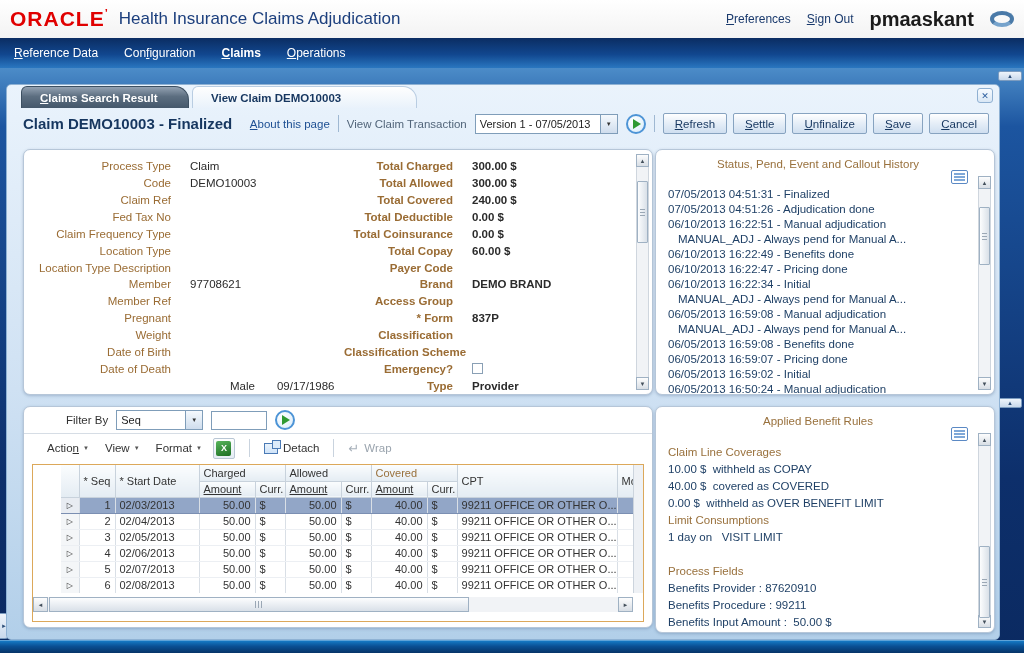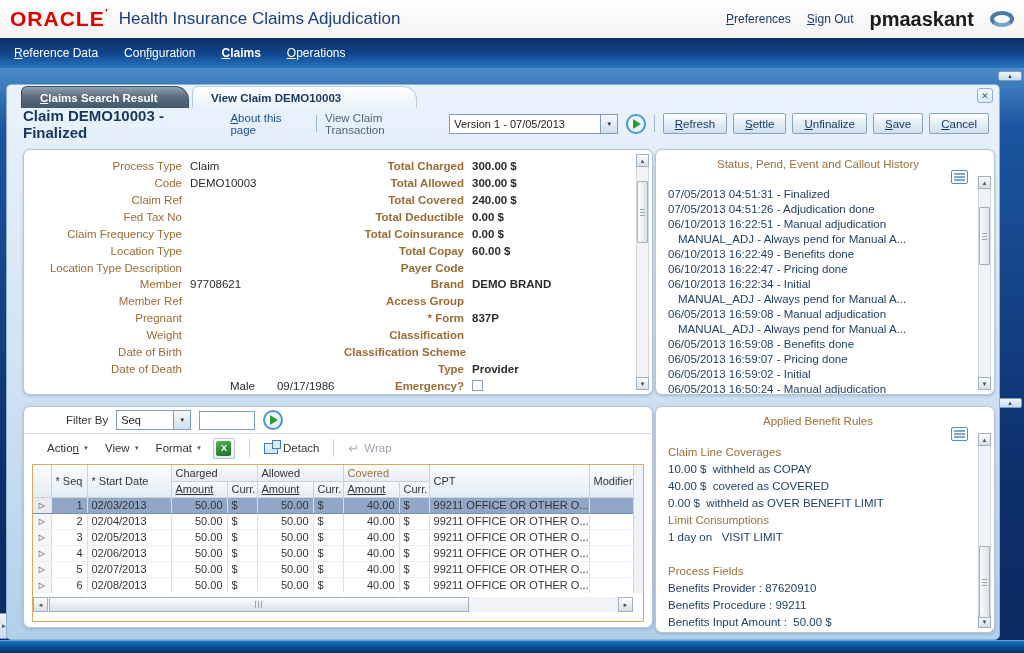--- a/index.html
+++ b/index.html
@@ -91,21 +91,21 @@
   .p-bl { left:16px; top:321px; width:630px; height:222px; }
   .p-br { left:648px; top:321px; width:340px; height:227px; }
 
   
   .form-body { position:absolute; left:0; top:0; right:20px; bottom:0; padding-top:8px;
     overflow:hidden; display:flex; }
   .form-col { display:flex; flex-direction:column; }
   .form-col.left { width:320px; }
   .form-col.right { flex:1;font-weight:bold; }
   .form-row { height:17px; display:flex; align-items:center; }
-  .f-label { text-align:right; color:#9a6c34; padding-right:8px; white-space:nowrap; }
+  .f-label { text-align:right; color:#9a6c34; padding-right:19px; white-space:nowrap; }
   .form-col.left  .f-label { width:166px; }
   .form-col.right .f-label { width:128px; }
   .f-value { color:#2b2b2b; white-space:nowrap; }
   .gender-val { margin-left:40px; }
   .dob-val { margin-left:22px; }
   .checkbox { width:11px; height:11px; border:1px solid #8aa0b5; background:#fff; }
 
   
   .sb { position:absolute; right:3px; top:4px; bottom:4px; width:13px; display:flex;
     flex-direction:column; }
@@ -158,21 +158,21 @@
   .detach-icon::after { content:""; position:absolute; top:-4px; right:-4px; width:7px;
     height:7px; background:#dcebfa; border:1px solid #4a7ab5; }
   .tsep { width:1px; height:18px; background:#c9d3de; margin:0 8px; }
   .wrap-btn { display:flex; align-items:center; gap:5px; color:#9aa4ae; cursor:default; }
   .wrap-glyph { font-size:13px; color:#a7b0ba; }
 
   
   .table-region { position:absolute; left:8px; right:8px; top:57px; height:158px;
     border:1px solid #dca85a; background:#fff; }
   .table-scroll { position:absolute; left:0; top:0; right:10px; height:128px; overflow:hidden; }
-  table.lines { border-collapse:collapse; table-layout:fixed; width:600px; font-size:11px; }
+  table.lines { border-collapse:collapse; table-layout:fixed; width:600px; font-size:11px;margin-left:28px; }
   .c-arrow{width:18px}.c-seq{width:36px}.c-date{width:84px}.c-amt{width:56px}
   .c-cur{width:30px}.c-cpt{width:160px}.c-mod{width:44px}
   table.lines th { font-weight:normal; color:#333;
     background:linear-gradient(#fbfdfe,#e4ecf3); border-right:1px solid #c8d2dc;
     border-bottom:1px solid #c8d2dc; height:16px; padding:0 4px; white-space:nowrap;
     overflow:hidden; text-align:left; }
   th.grp { text-align:center; }
   th.grp.accent { color:#99713d; }
   th.sub-amt { text-align:right;text-decoration:underline; }
   table.lines td { height:16px; border-right:1px solid #d9dfe6; border-bottom:1px solid #eceff3;
@@ -246,21 +246,21 @@
         </div>
     </div>
 
     <div class="page-header">
       <span class="ph-title">Claim DEMO10003 - Finalized</span>
       <div class="ph-controls">
         <span class="link"><u>A</u>bout this page</span>
         <span class="vsep"></span>
         <span class="trans-label">View Claim Transaction</span>
         <span class="select-box">
-          <span class="select-text" style="width:152px;">Version 1 - 07/05/2013</span>
+          <span class="select-text" style="width:126px;">Version 1 - 07/05/2013</span>
           <span class="select-btn">
               <span>▼</span>
             </span>
         </span>
         <span class="go-btn">
             <span class="play-shape"></span>
           </span>
         <span class="vsep"></span>
         <div id="hdr-buttons" style="display:flex;align-items:center;gap:6px;">
             <button class="btn"><u>R</u>efresh</button>
@@ -376,26 +376,26 @@
             </div>
             <div class="form-row">
               <span class="f-label">Classification</span>
               <span class="f-value"></span>
             </div>
             <div class="form-row">
               <span class="f-label">Classification Scheme</span>
               <span class="f-value"></span>
             </div>
             <div class="form-row">
+              <span class="f-label">Emergency?</span>
+              <span class="checkbox"></span>
+            </div>
+            <div class="form-row">
               <span class="f-label">Type</span>
               <span class="f-value">Provider</span>
-            </div>
-            <div class="form-row">
-              <span class="f-label">Emergency?</span>
-              <span class="checkbox"></span>
             </div>
           </div>
       </div>
       <div class="sb">
         <div class="sb-btn">
             <span>▲</span>
           </div>
         <div class="sb-track">
             <div class="sb-thumb" style="top:14px;height:62px;"></div>
           </div>
@@ -440,21 +440,21 @@
         <div class="sb-btn">
             <span>▼</span>
           </div>
       </div>
     </div>
 
     <div class="panel p-bl">
       <div class="filter-row">
         <span>Filter By</span>
         <span class="select-box">
-          <span class="select-text" style="width:58px;">Seq</span>
+          <span class="select-text" style="width:70px;">Seq</span>
           <span class="select-btn">
               <span>▼</span>
             </span>
         </span>
         <input class="filter-input" value="" style="">
         <span class="go-btn">
             <span class="play-shape"></span>
           </span>
       </div>
       <div class="toolbar">

